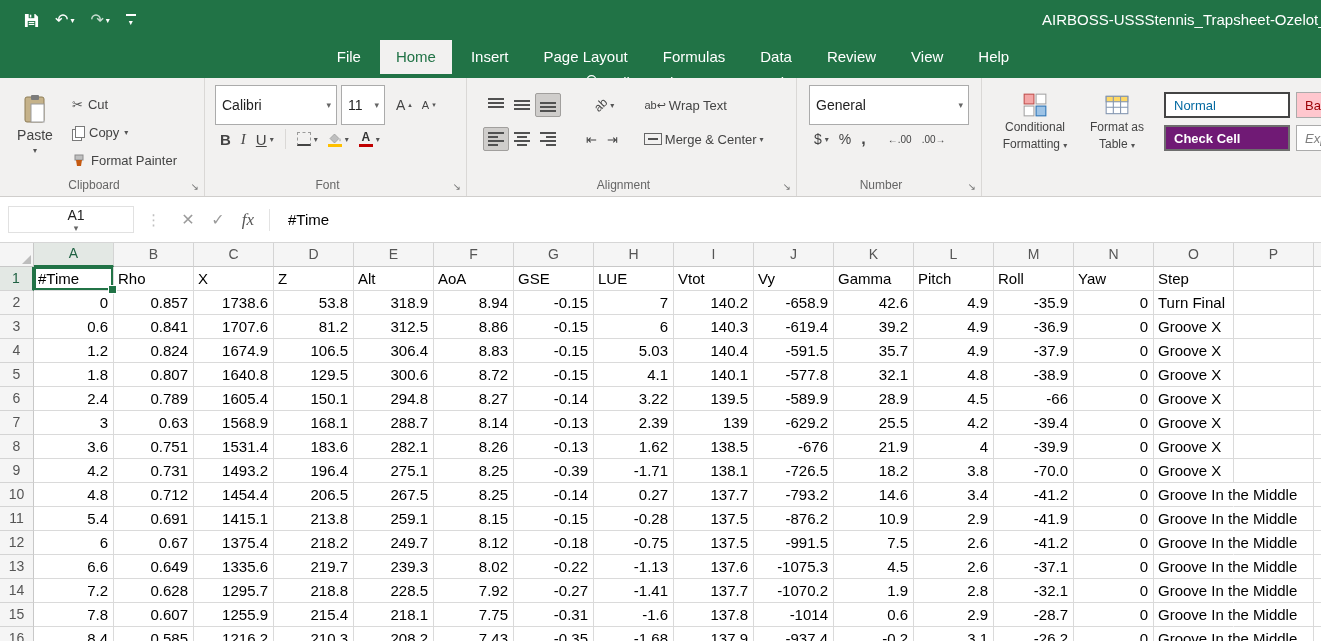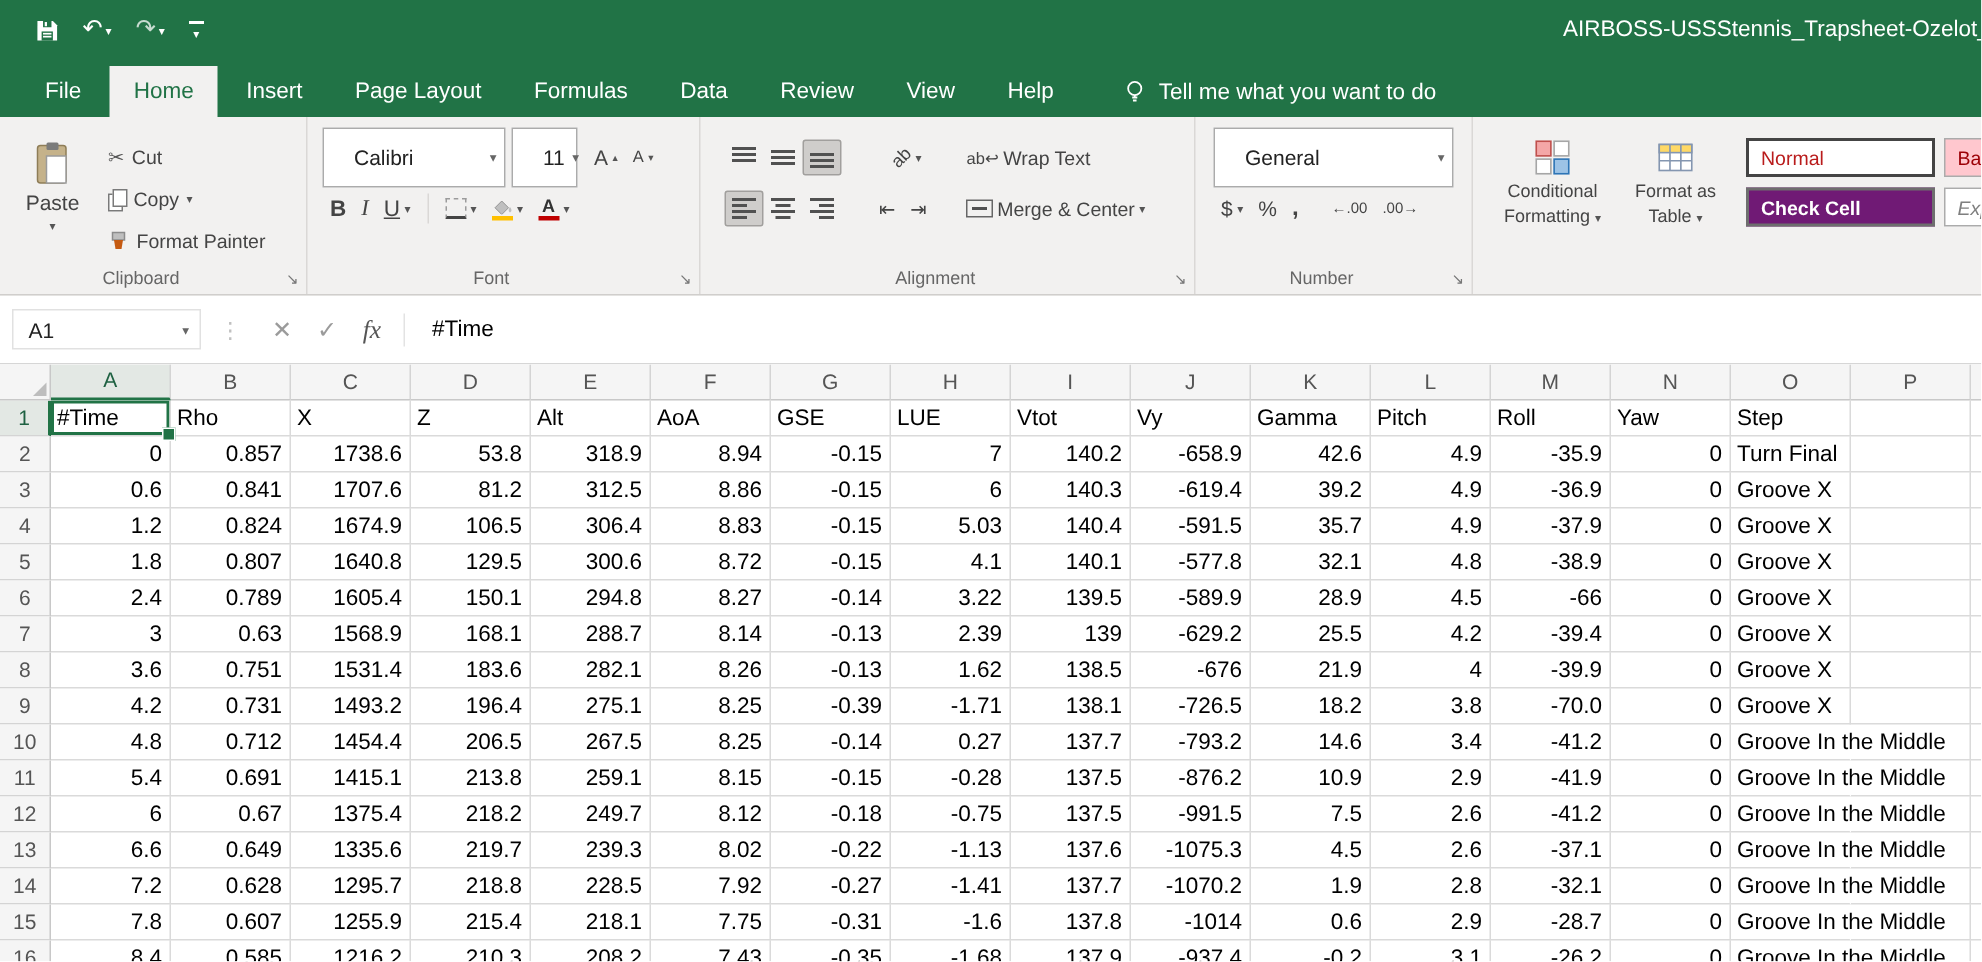--- a/index.html
+++ b/index.html
@@ -12,35 +12,35 @@
   .qbtn { display:inline-flex; align-items:center; gap:2px; color:#fff; cursor:default; }
   .uarrow { font-size:16px; line-height:16px; }
   .dim { opacity:.75; }
   .qarr { font-size:8px; color:#fff; }
   .qarr.dark { color:#555; }
   .custom-qat { display:flex; flex-direction:column; align-items:center; }
   .custom-qat i { width:10px; height:2px; background:#fff; margin-bottom:2px; }
   .title { position:absolute; left:1042px; top:0; height:40px; line-height:40px; color:#fff; font-size:15px; white-space:nowrap; }
 
   
-  .tabrow { height:38px; background:#217346; display:flex; align-items:flex-end; padding-left:14px; }
+  .tabrow { height:38px; background:#217346; display:flex; align-items:center; padding-left:28px;flex-direction:column; }
   .tabs { display:flex; align-items:flex-end; height:100%; }
   .tab { height:34px; line-height:34px; padding:0 16px; margin-right:3px; color:#fff; font-size:15px; white-space:nowrap; }
   .tab.active { background:#F2F1F0; color:#217346; }
   .tellme { display:flex; align-items:center; gap:8px; color:#fff; font-size:15px; height:34px; margin-left:28px; white-space:nowrap; }
 
   
   .ribbon { height:119px; background:#F2F1F0; border-bottom:1px solid #D0CECC; display:flex; position:relative; }
   .rgroup { position:relative; border-right:1px solid #DAD8D6; padding-top:14px; height:118px; }
   .rgroup-label { position:absolute; bottom:4px; left:0; right:16px; text-align:center; font-size:12px; color:#666; }
   .launcher { position:absolute; bottom:4px; right:5px; font-size:10px; color:#777; line-height:10px; }
   .rrow { display:flex; align-items:center; height:26px; margin-bottom:8px; }
   .tbtn { display:inline-flex; align-items:center; gap:3px; height:24px; padding:0 4px; border:1px solid transparent; font-size:14px; color:#444; border-radius:2px; }
   .pressed { background:#CFCDCB; border:1px solid #A19F9D; }
-  .combo { background:#fff; border:1px solid #ABABAB; height:40px; display:flex; align-items:center; justify-content:space-between; font-size:14px; color:#222; padding-left:20px;text-align:right; }
+  .combo { background:#fff; border:1px solid #ABABAB; height:40px; display:flex; align-items:center; justify-content:space-between; font-size:14px; color:#222; padding-left:6px;text-align:right; }
   .carr { font-size:9px; color:#666; padding:0 5px; }
   .vsep { width:1px; height:20px; background:#DAD8D6; margin:0 6px; }
   .sp12{width:12px}.sp16{width:16px}.sp20{width:20px}.sp28{width:28px}
 
   
   .g-clip { width:205px; display:flex; padding-left:6px; }
   .paste { width:58px; display:flex; flex-direction:column; align-items:center; gap:3px; padding-top:2px; font-size:14px; color:#444; }
   .clipstack { display:flex; flex-direction:column; gap:11px; padding-top:4px; padding-left:8px; }
   .sbtn { display:flex; align-items:center; gap:5px; font-size:13px; color:#444; height:17px; white-space:nowrap; }
   .scissors { font-size:13px; color:#555; }
@@ -83,29 +83,29 @@
   .g-num { width:185px; padding-left:12px; }
   .combo.numfmt { width:160px; }
   .tbtn.comma { font-size:16px; font-weight:bold; }
   .tbtn.dec { font-size:10px; letter-spacing:0; }
 
   
   .g-styles { flex:1; display:flex; padding-left:18px; gap:12px; overflow:hidden; border-right:none; }
   .bigbtn { width:70px; display:flex; flex-direction:column; align-items:center; gap:2px; padding-top:0; }
   .bl { font-size:12px; color:#444; line-height:15px; white-space:nowrap; }
   .gallery { display:grid; grid-template-columns:126px 126px; gap:6px; align-self:flex-start; margin-top:0; overflow:hidden; flex:1; height:60px; }
-  .chip { width:126px; height:26px; border:1px solid #ABABAB; background:#fff; font-size:13px; display:flex; align-items:center; padding-left:8px; color:#b91c1c; overflow:hidden; white-space:nowrap; }
+  .chip { width:126px; height:26px; border:1px solid #ABABAB; background:#fff; font-size:13px; display:flex; align-items:center; padding-left:8px; color:#0369a1; overflow:hidden; white-space:nowrap; }
   .chip-selected { border:2px solid #444; }
   .chip-bad { background:#FFC7CE; color:#9C0006; }
   .chip-check-cell { background:#701a75; color:#fff; font-weight:bold; border:2px solid #6E6E6E; }
   .chip-explanatory { color:#7F7F7F; font-style:italic; }
 
   
   .formula-row { height:46px; background:#fff; border-bottom:1px solid #D6D6D6; display:flex; align-items:center; padding-left:8px; }
-  .name-box { width:126px; height:27px; border:1px solid #E1E1E1; display:flex; align-items:center; justify-content:space-between; padding-left:10px; font-size:14px; color:#222; }
+  .name-box { width:126px; height:27px; border:1px solid #E1E1E1; display:flex; align-items:center; justify-content:space-between; padding-left:10px; font-size:14px; color:#222;flex-direction:column; }
   .nb-arr { color:#666; font-size:9px; padding:0 7px; }
   .grip { color:#C0C0C0; font-size:15px; margin:0 12px; }
   .fbtn { width:30px; text-align:center; color:#9b9b9b; font-size:16px; }
   .fbtn.fx { font-style:italic; font-family:"Liberation Serif",serif; color:#555; font-size:17px; }
   .fdiv { width:1px; height:22px; background:#E3E3E3; margin:0 6px; }
   .formula-text { margin-left:12px; font-size:15px; color:#000; }
 
   
   .sheet { height:398px; background:#fff; overflow:hidden; position:relative; }
   .colrow { display:flex; height:24px; }

